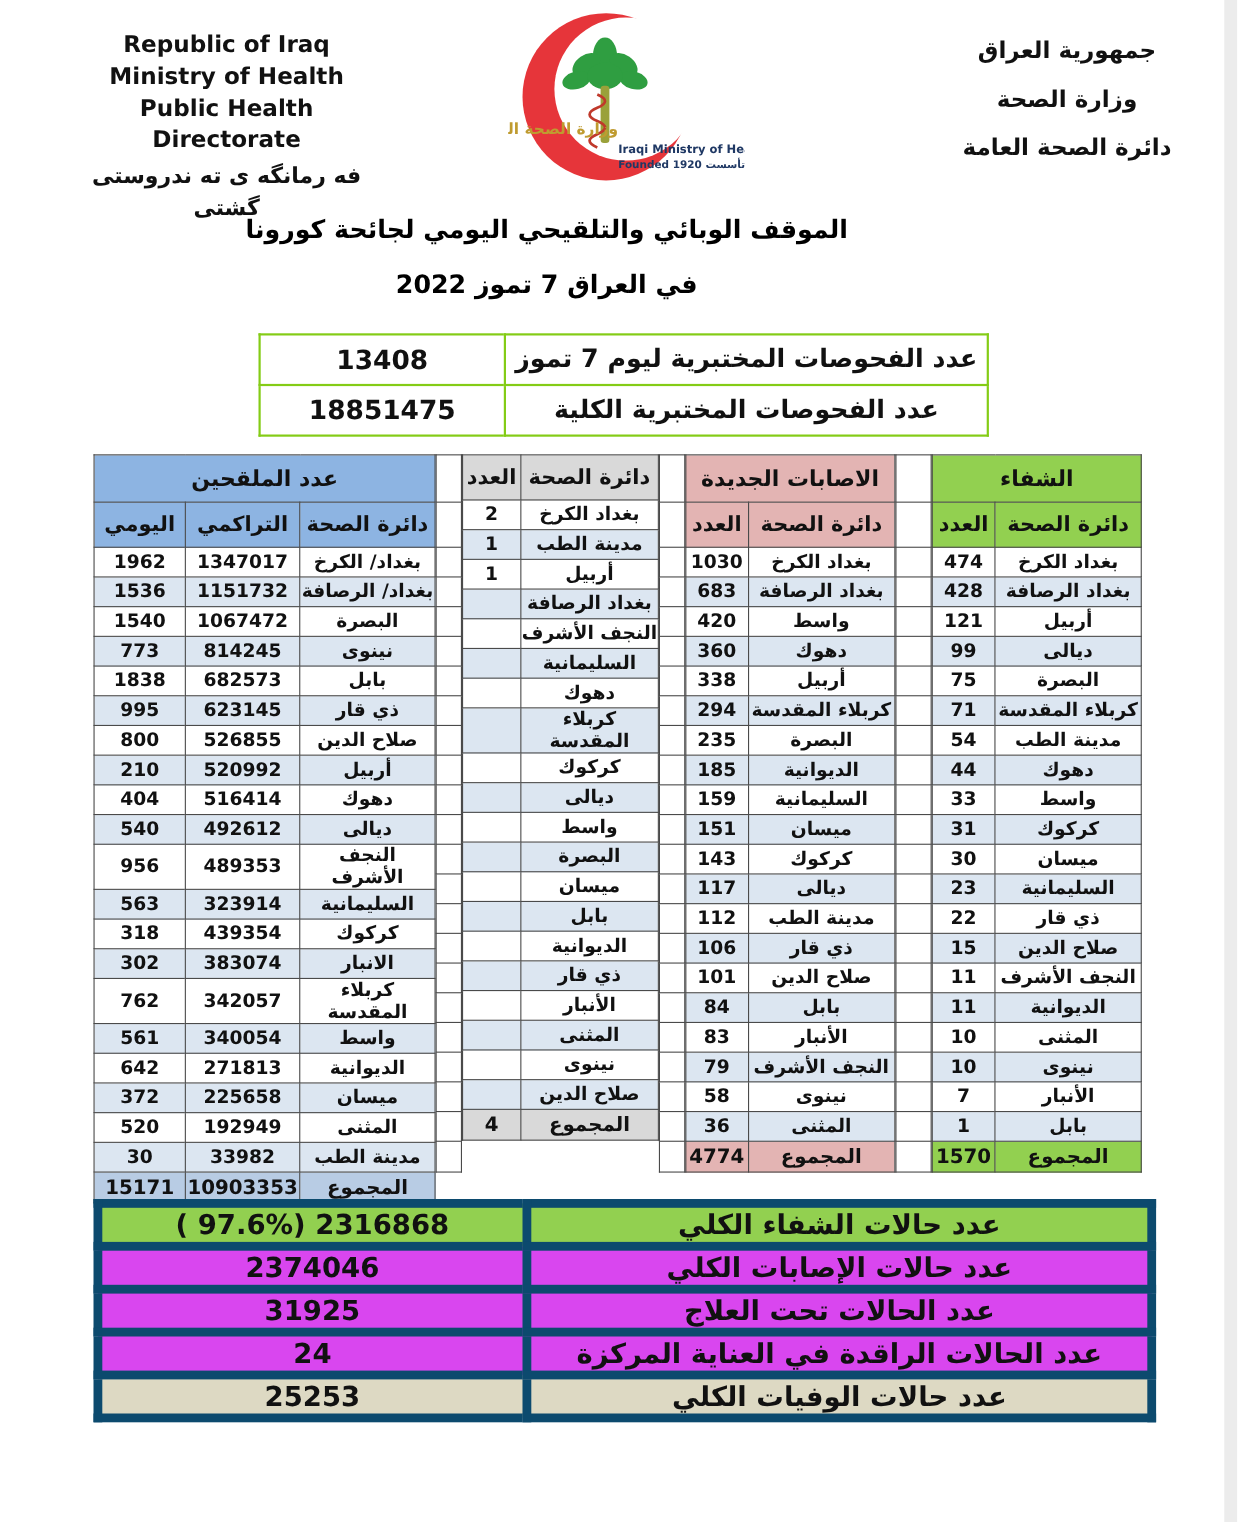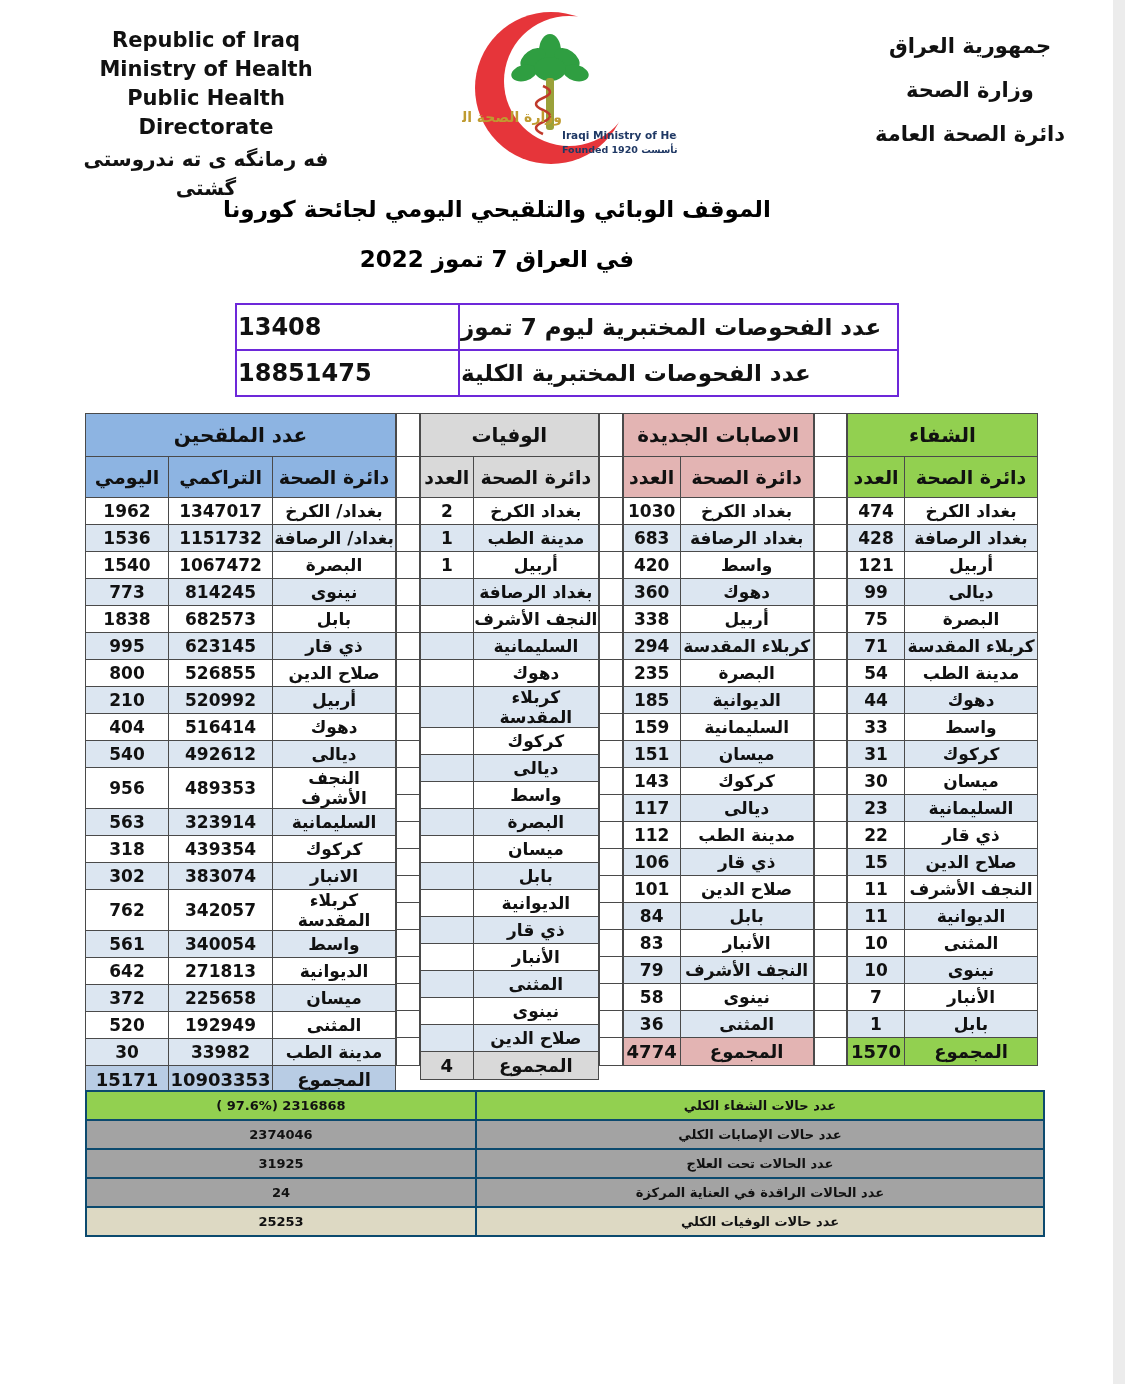--- a/index.html
+++ b/index.html
@@ -16,46 +16,46 @@
     font-size:21px;line-height:44px;direction:rtl;}
   .logo-box{position:absolute;left:462px;top:6px;width:215px;height:168px;}
   .logo-box svg text{font-family:"DejaVu Sans",sans-serif;font-weight:bold;}
   
   .doc-title{position:absolute;left:0;top:184px;width:994px;text-align:center;
     direction:rtl;font-size:23px;line-height:50px;color:#000;}
   
   table{border-collapse:collapse;table-layout:fixed;}
   
   .tests{position:absolute;left:235px;top:303px;width:662px;}
-  .tests td{border:2px solid #6d28d9;height:42px;text-align:left;vertical-align:middle;}
+  .tests td{border:2px solid #84cc16;height:42px;text-align:center;vertical-align:middle;}
   .tests .t-label{font-size:23px;direction:rtl;}
   .tests .t-value{font-size:24px;direction:ltr;}
   
   .main-tables{position:absolute;left:85px;top:413px;width:953px;display:flex;
     direction:rtl;align-items:flex-start;}
   .grp th,.grp td,.gapt td{border:1px solid #4a4a4a;text-align:center;vertical-align:middle;padding:0;}
   .grp{direction:rtl;}
   .t-title th{height:42px;font-size:20px;}
   .t-head th{height:40px;font-size:19px;}
   .t-row td{height:26px;font-size:17px;}
   .t-total td{height:27px;font-size:18px;}
   .grp tbody tr:nth-child(even) td{background:#dce6f1;}
   .green .t-title th,.green .t-head th,.green .t-total td{background:#92d050;margin-left:24px;}
   .pink  .t-title th,.pink  .t-head th,.pink  .t-total td{background:#e3b4b3;}
   .gray  .t-title th,.gray  .t-head th,.gray  .t-total td{background:#d9d9d9;}
   .blue  .t-title th,.blue  .t-head th{background:#8db4e2;}
   .blue  .t-total td{background:#b8cce4;}
   .gapt td{background:#fff;}
   
   .summary{position:absolute;left:85px;top:1090px;width:958px;direction:rtl;}
-  .summary td{border:2px solid #0c4a6e;height:25px;text-align:center;vertical-align:middle;font-size:13px;}
+  .summary td{border:8px solid #0c4a6e;height:25px;text-align:center;vertical-align:middle;font-size:25px;}
   .summary .s-label{direction:rtl;}
   .summary .s-val{direction:ltr;}
   .s-green td{background:#92d050;}
-  .s-pink td{background:#a3a3a3;margin-top:36px;}
+  .s-pink td{background:#d946ef;margin-top:36px;}
   .s-beige td{background:#ddd9c3;}
   
   .edge-strip{position:absolute;left:1113px;top:0;width:12px;height:1384px;background:#ececec;}
 </style>
 </head>
 <body>
 
 <div class="page">
 
   <div class="lh-left">
@@ -470,23 +470,20 @@
           </tr>
         </tbody>
       </table>
 
     <table class="grp gray" style="width:178px">
       <colgroup>
           <col style="width:125px">
           <col style="width:53px">
         </colgroup>
       <thead>
-        <tr class="t-title">
-            <th colspan="2">الوفيات</th>
-          </tr>
         <tr class="t-head">
           <th>دائرة الصحة</th>
           <th>العدد</th>
         </tr>
       </thead>
       <tbody>
           <tr class="t-row">
           <td>بغداد الكرخ</td>
           <td>2</td>
         </tr>

